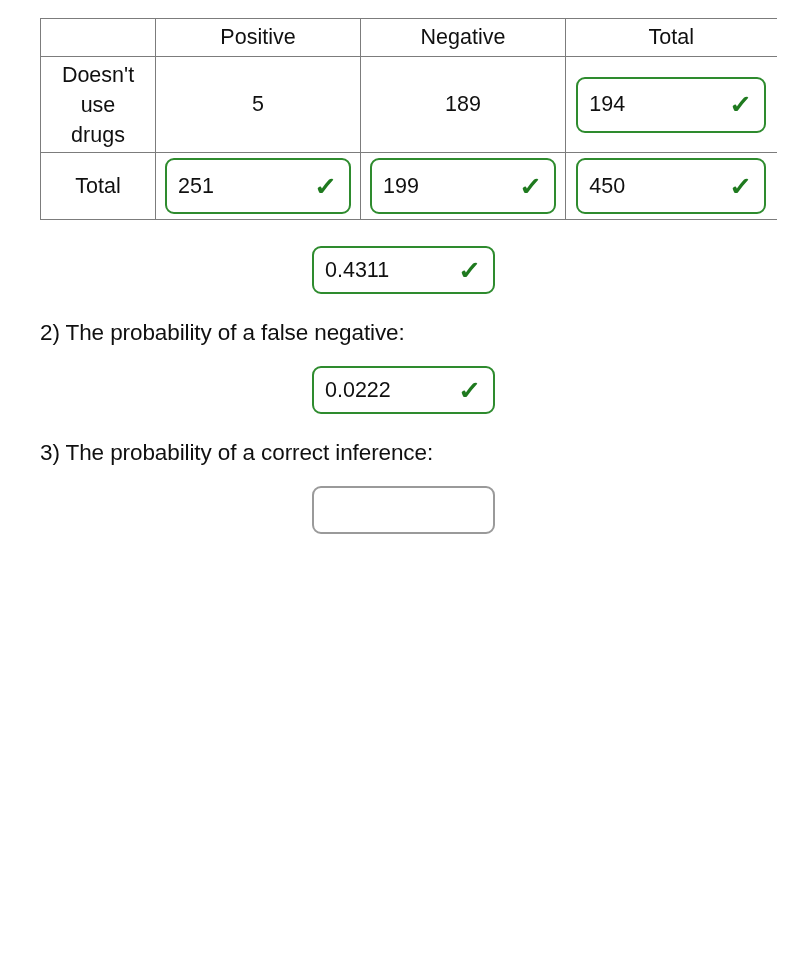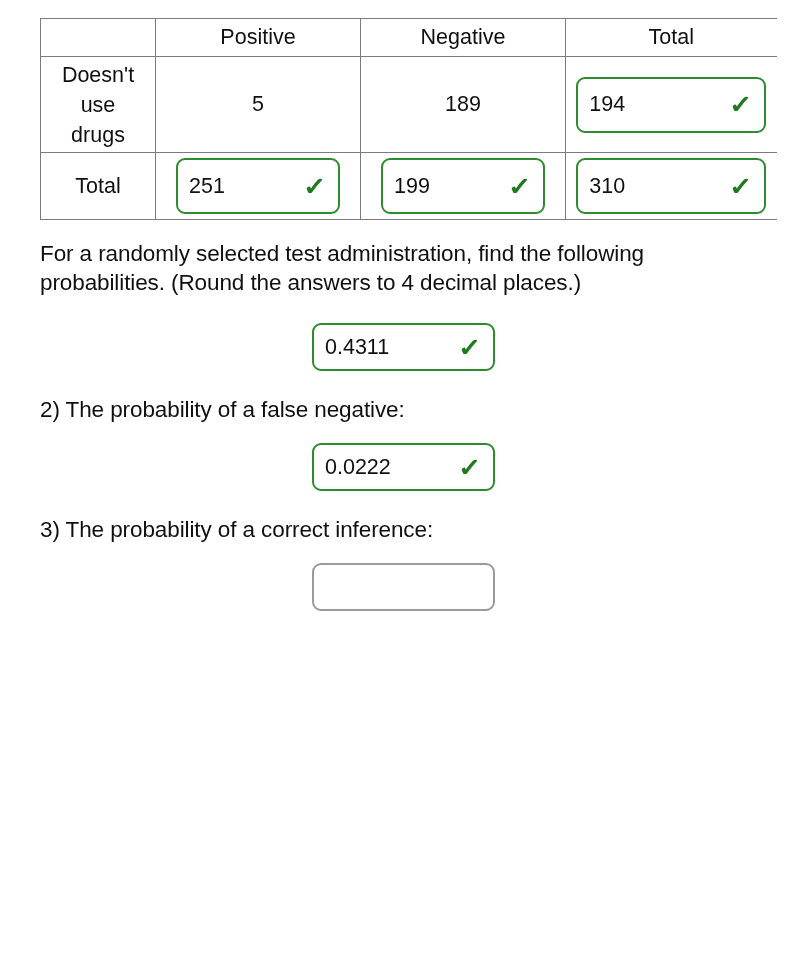--- a/index.html
+++ b/index.html
@@ -94,21 +94,21 @@
     color: #1f7a1f;
     font-size: 25px;
     line-height: 1;
     font-weight: bold;
     padding-right: 12px;
     transform: scaleX(1.12);
   }
 
   
   td .ansbox {
-    width: 164px;
+    width: 186px;
     height: 56px;
   }
   td.col-tot-cell .ansbox {
     width: 190px;
   }
 
   
   .qtext {
     font-size: 22.5px;
     line-height: 29px;
@@ -181,31 +181,30 @@
             </div>
           </td>
           <td class="col-neg">
             <div class="ansbox correct">
               <span class="val">199</span>
               <span class="check">✓</span>
             </div>
           </td>
           <td class="col-tot col-tot-cell">
             <div class="ansbox correct">
-              <span class="val">310</span>
+              <span class="val">450</span>
               <span class="check">✓</span>
             </div>
           </td>
         </tr>
 
       </tbody>
     </table>
   </div>
 
-  <p class="qtext para">For a randomly selected test administration, find the following probabilities. (Round the answers to 4 decimal places.)</p>
 
   <div class="q-block first">
     <div class="answer-row">
       <div class="ansbox correct">
         <span class="val">0.4311</span>
         <span class="check">✓</span>
       </div>
     </div>
   </div>
 

